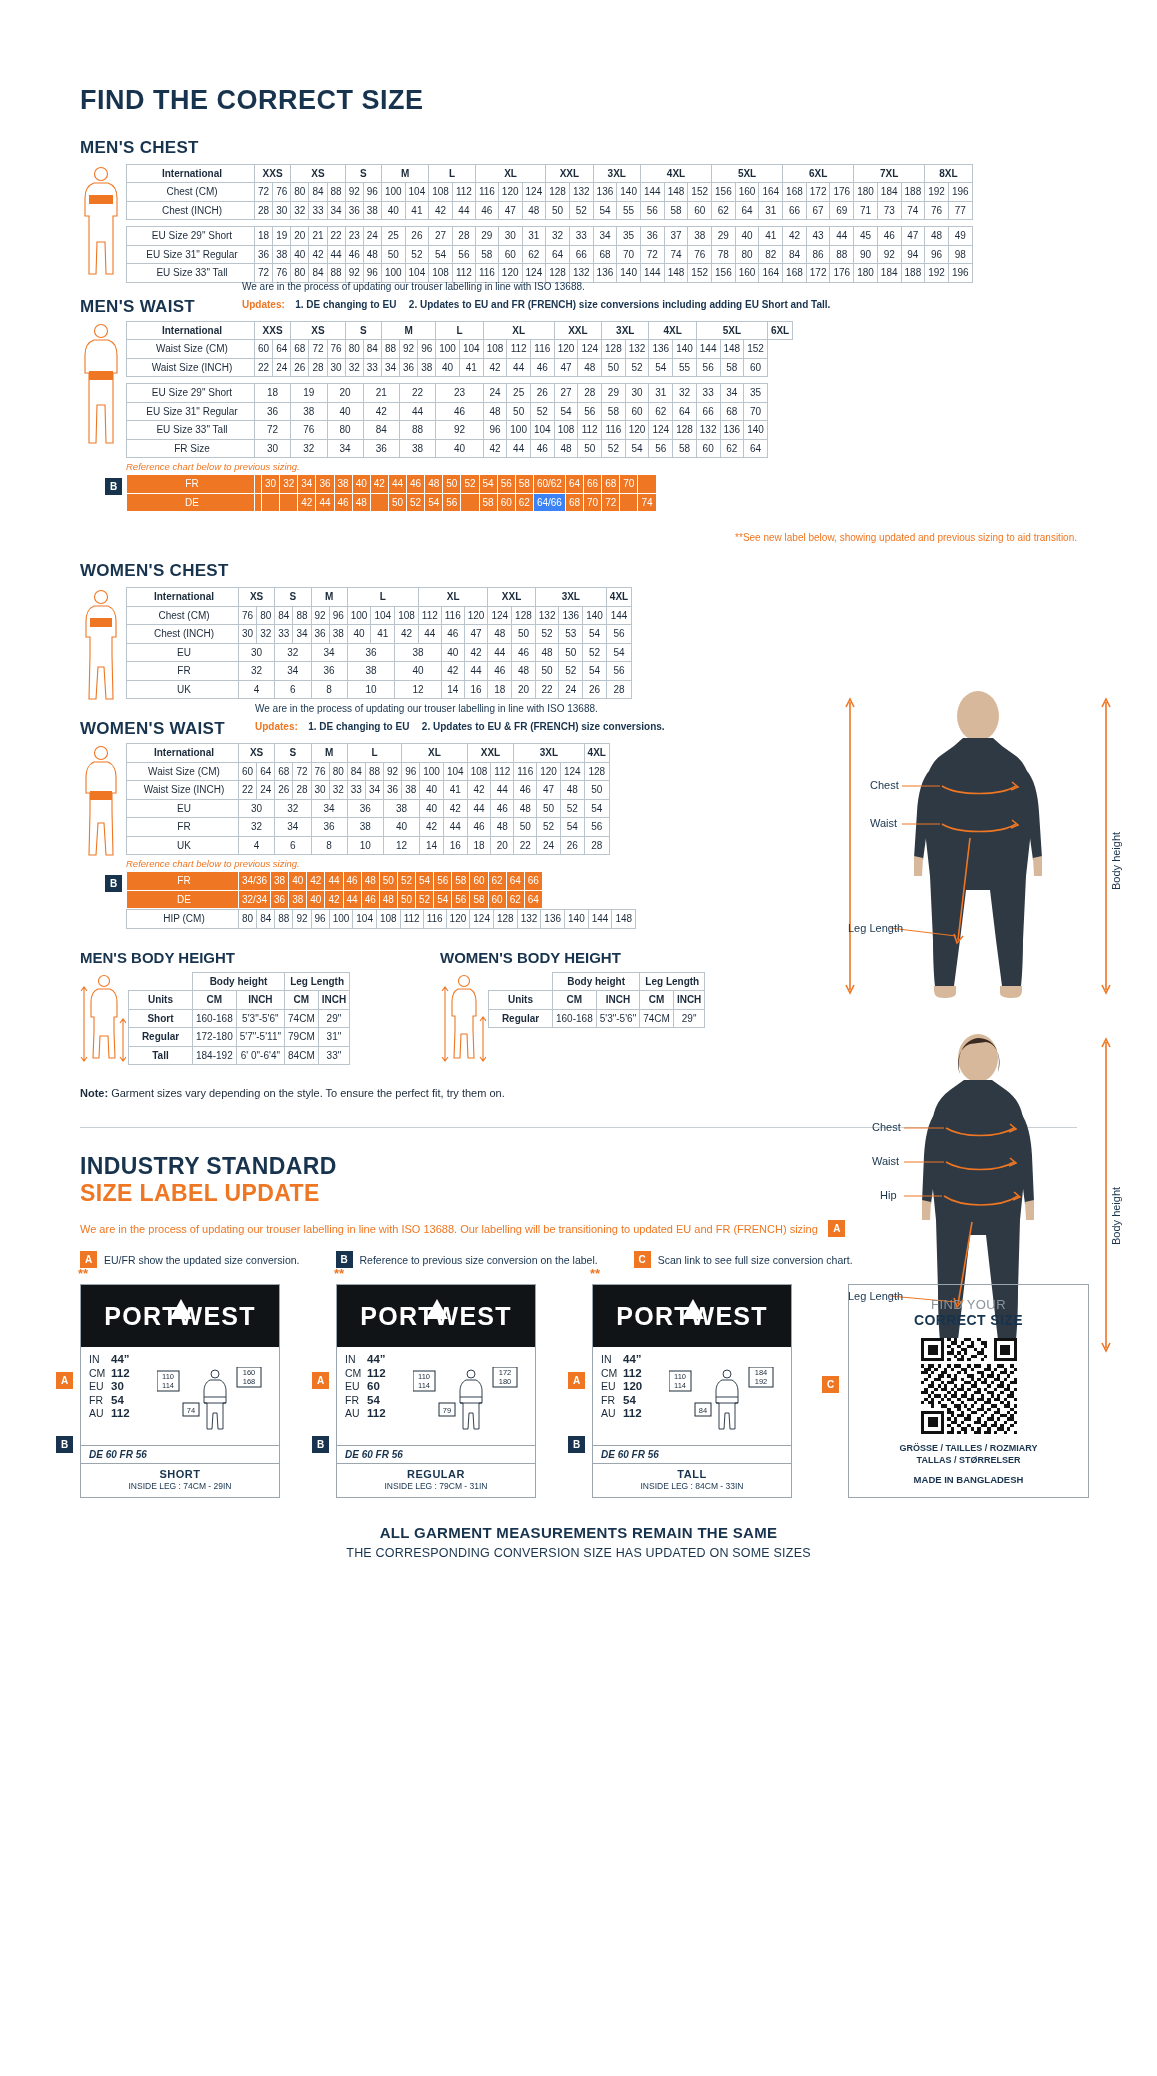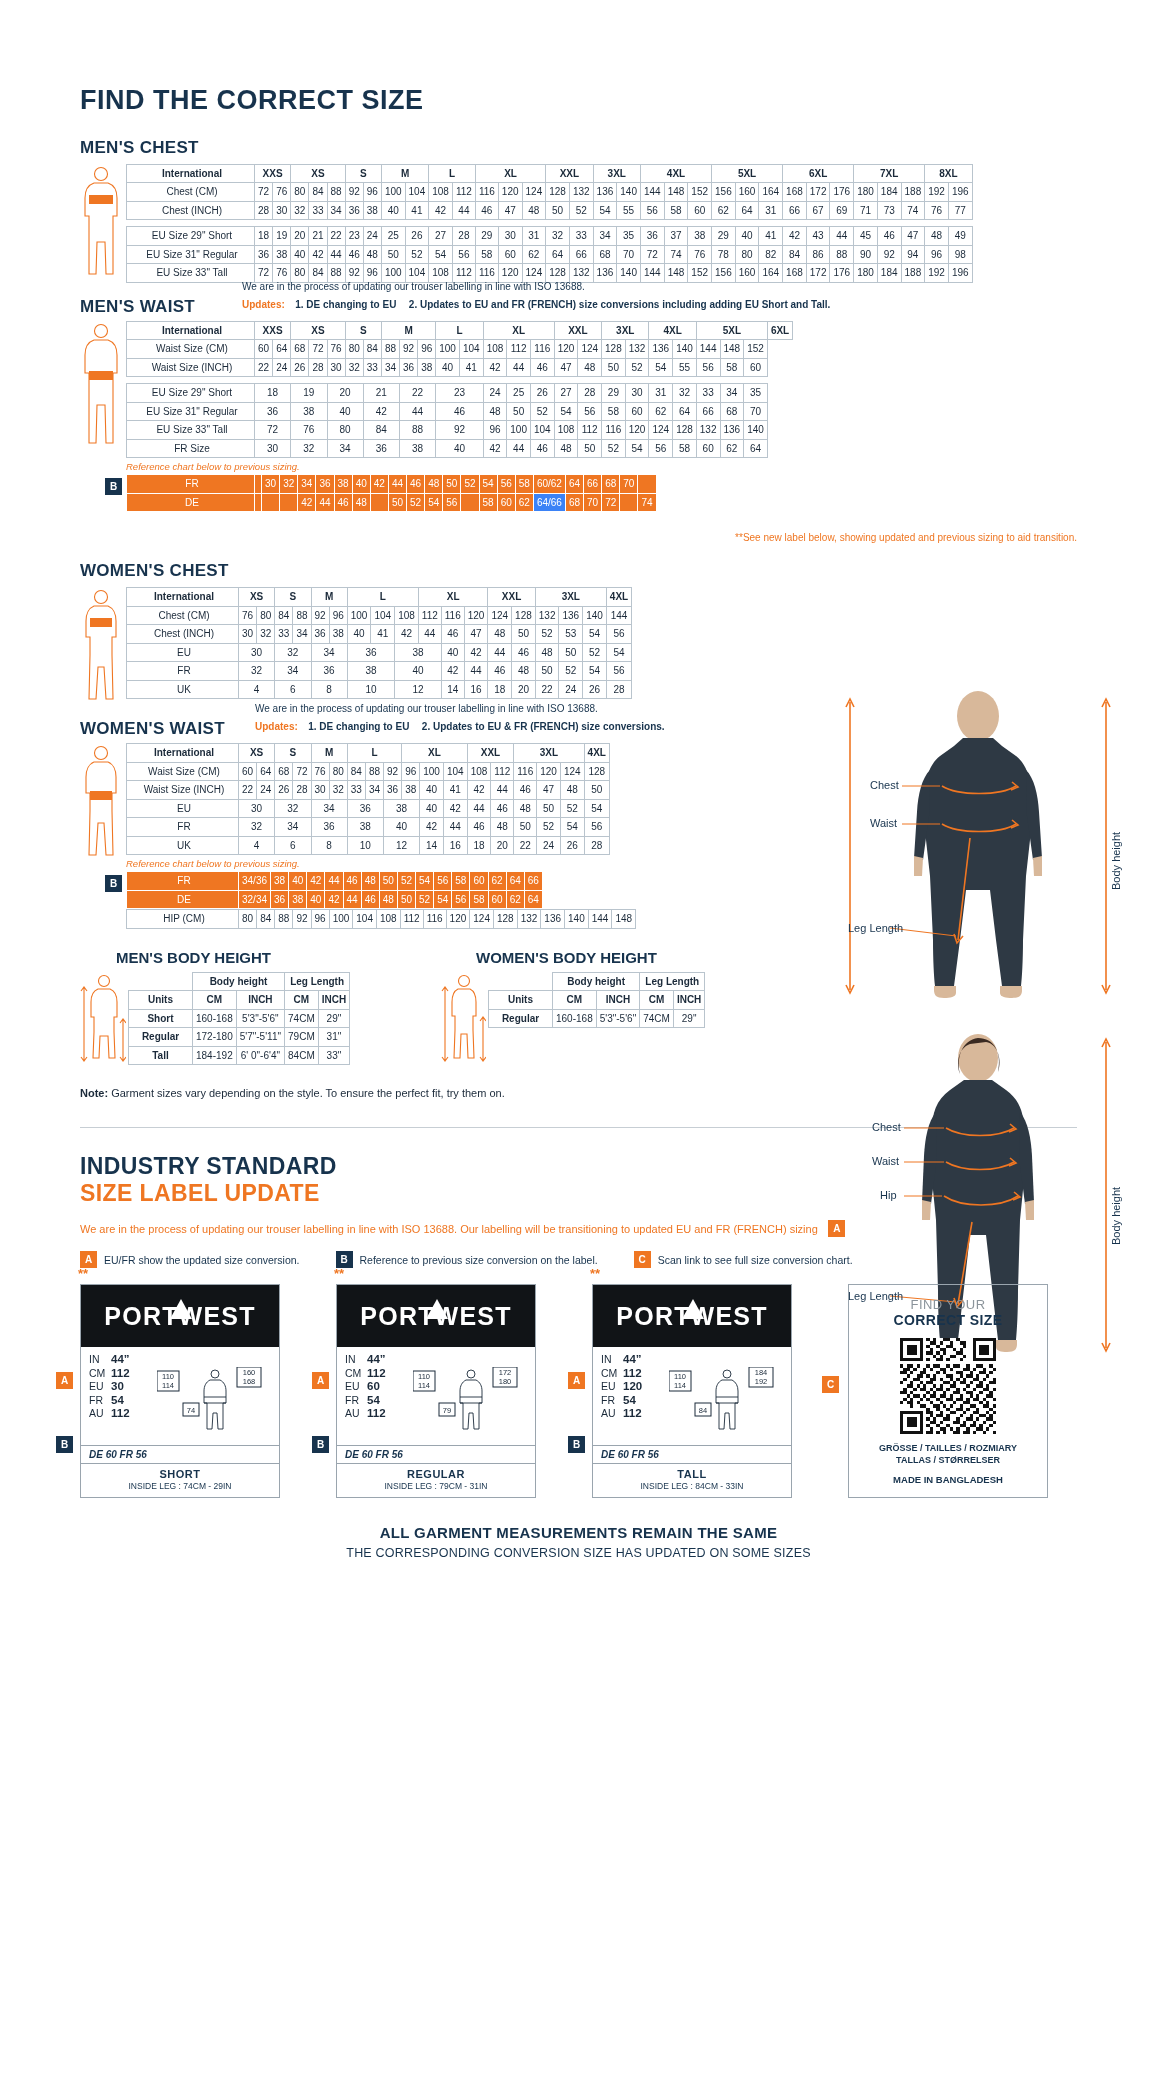--- a/index.html
+++ b/index.html
@@ -73,30 +73,30 @@
   }
   .label-body { padding:6px 8px 4px 8px; position:relative; height:98px; }
   .sizecol { font-size:10.5px; line-height:1.18; }
   .sizecol b { font-size:11.5px; }
   .label-de { font-size:10px; font-style:italic; font-weight:bold; color:#17334d; border-top:1px solid #9aa5ae; padding:3px 8px; }
   .label-foot { background:#fff; border-top:1px solid #9aa5ae; text-align:center; padding:4px 2px 6px 2px; }
   .label-foot .t1 { font-size:11px; font-weight:bold; color:#17334d; letter-spacing:0.5px; }
   .label-foot .t2 { font-size:8.5px; color:#17334d; margin-top:1px; }
   .stars { color:#ef7622; font-size:13px; font-weight:bold; }
 
-  .qrcard { width:200px; border:1px solid #9aa5ae; text-align:center; padding:12px 8px; }
+  .qrcard { width:241px; border:1px solid #9aa5ae; text-align:center; padding:12px 8px; }
   .qrcard .h1 { font-size:13px; color:#8b949b; letter-spacing:0.4px; }
   .qrcard .h2 { font-size:14px; font-weight:bold; color:#17334d; letter-spacing:0.4px; }
   .qr { width:96px; height:96px; margin:10px auto 8px auto; }
   .qrcard .f1 { font-size:9px; font-weight:bold; color:#17334d; line-height:1.35; }
   .qrcard .f2 { font-size:9.5px; font-weight:bold; color:#17334d; margin-top:8px; }
 
   .bottom1 { font-size:15px; font-weight:bold; color:#17334d; text-align:center; letter-spacing:0.3px;}
   .bottom2 { font-size:12.5px; color:#17334d; text-align:center; letter-spacing:0.2px;}
-  .bh-title { font-size:15px; font-weight:bold; color:#17334d;margin-left:36px; }
+  .bh-title { font-size:15px; font-weight:bold; color:#17334d; }
 </style>
 </head>
 <body>
 
 <div class="page">
 
   <h1 class="title">FIND THE CORRECT SIZE</h1>
 
   <div style="margin-top:22px;">
     <h2 class="section">MEN'S CHEST</h2>

